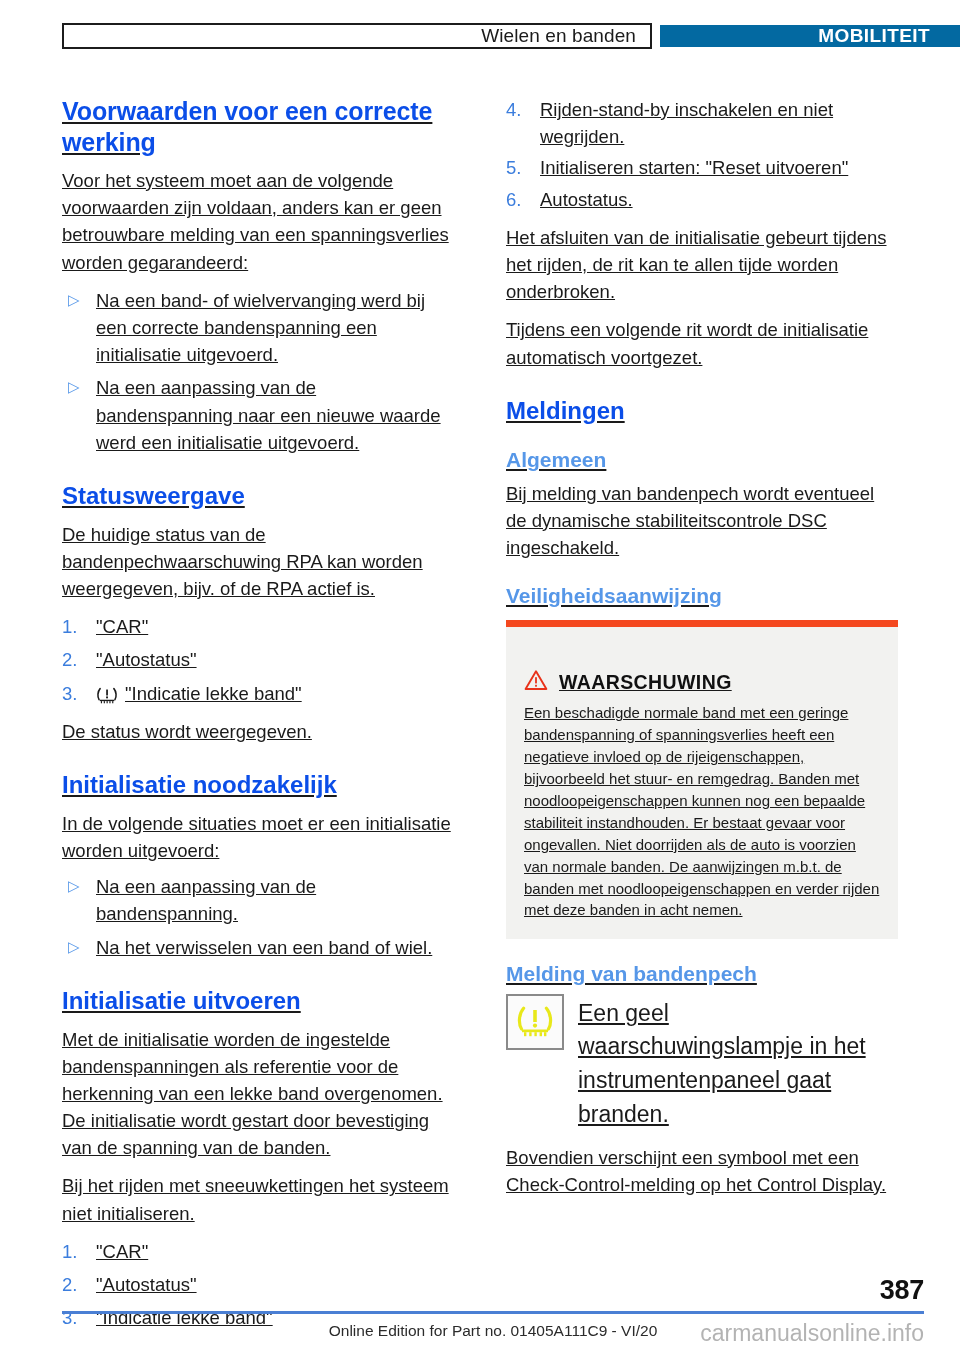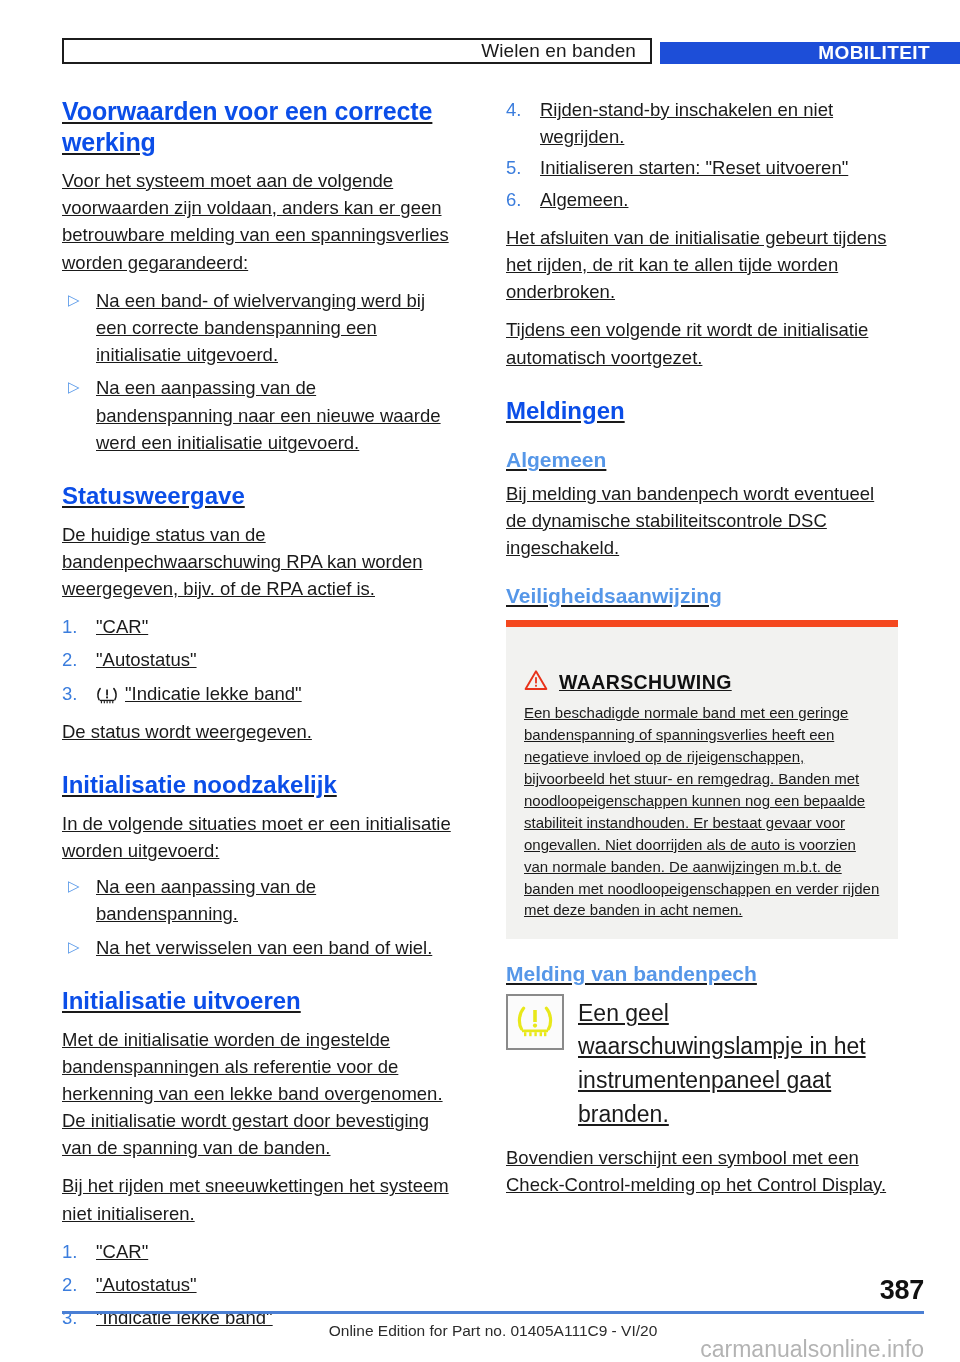--- a/index.html
+++ b/index.html
@@ -14,40 +14,40 @@
     color: #1a1a1a;
     overflow: hidden;
   }
 
   
   .page-header {
     position: absolute;
     top: 8px; left: 62px; right: 0;
     height: 56px;
     display: flex;
-    align-items: flex-end;
+    align-items: center;
   }
   .breadcrumb-box {
     flex: 0 0 590px;
     border: 2px solid #1c1c1c;
     background: #ffffff;
     display: flex;
     align-items: center;
     justify-content: flex-end;
     padding-right: 14px;
   }
   .breadcrumb-text {
     font-size: 19px;
     color: #1a1a1a;
     letter-spacing: 0.1px;
   }
   .section-banner {
     flex: 1 1 auto;
     margin-left: 8px;
-    background: #1d4ed8;
+    background: #0369a1;
     color: #ffffff;
     display: flex;
     align-items: center;
     justify-content: flex-end;
     padding-right: 30px;
     font-size: 19px;
     font-weight: bold;
     letter-spacing: 0.4px;
   }
 
@@ -203,21 +203,21 @@
   }
   .footer-line {
     position: relative;
     text-align: center;
     font-size: 15.5px;
     color: #2b2b2b;
     padding-top: 8px;
   }
   .watermark {
     position: absolute;
-    right: 0; top: 22px;
+    right: 0; top: 6px;
     font-size: 23px;
     color: #9a9a9a;
     opacity: 0.75;
     font-family: "Liberation Sans", sans-serif;
     white-space: nowrap;
   }
 </style>
 </head>
 <body>
 
@@ -323,21 +323,21 @@
       <li>
         <span class="num-marker">4.</span>
         <span>Rijden-stand-by inschakelen en niet wegrijden.</span>
       </li>
       <li>
         <span class="num-marker">5.</span>
         <span>Initialiseren starten: "Reset uitvoeren"</span>
       </li>
       <li>
         <span class="num-marker">6.</span>
-        <span>Algemeen.</span>
+        <span>Autostatus.</span>
       </li>
     </ol>
 
     <p class="body-text">Het afsluiten van de initialisatie gebeurt tijdens het rijden, de rit kan te allen tijde worden onderbroken.</p>
     <p class="body-text">Tijdens een volgende rit wordt de initialisatie automatisch voortgezet.</p>
 
     <h2 class="h-sec">Meldingen</h2>
 
     <h3 class="h-sub">Algemeen</h3>
     <p class="body-text">Bij melding van bandenpech wordt eventueel de dynamische stabiliteitscontrole DSC ingeschakeld.</p>

